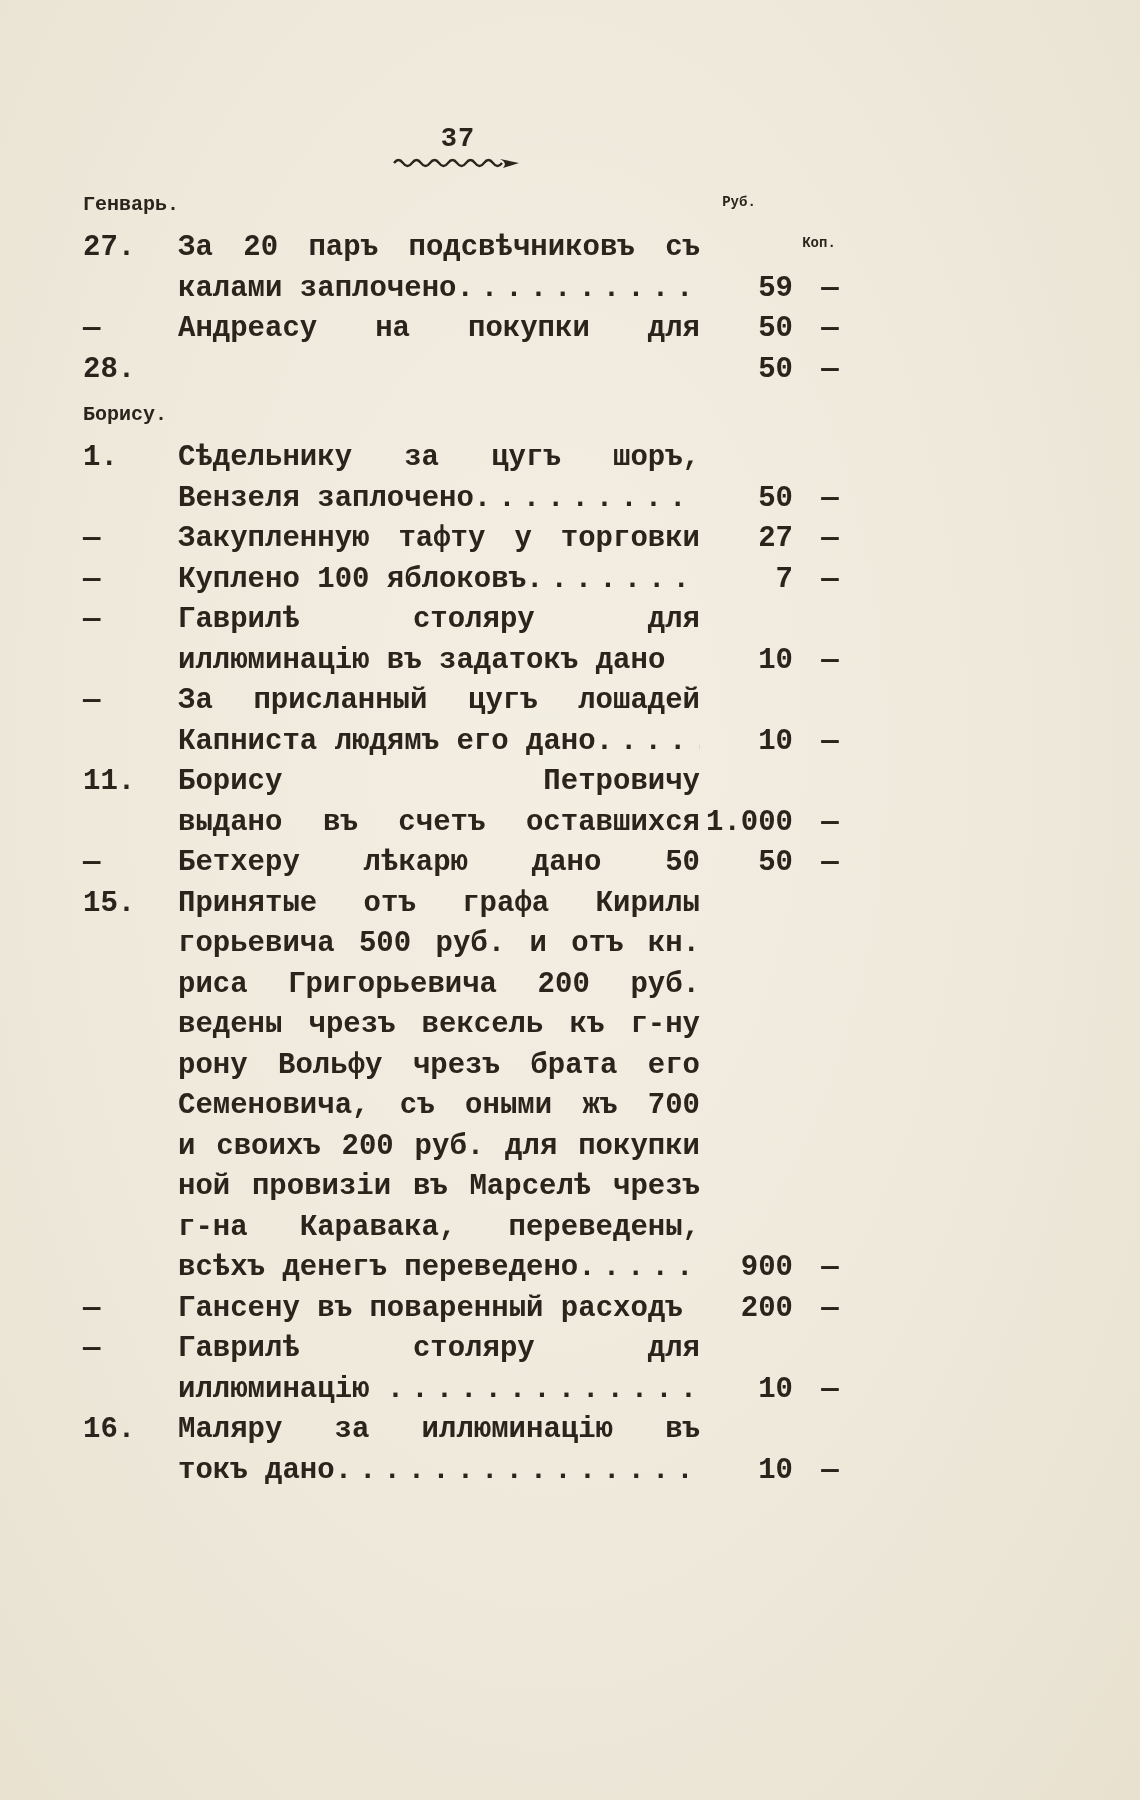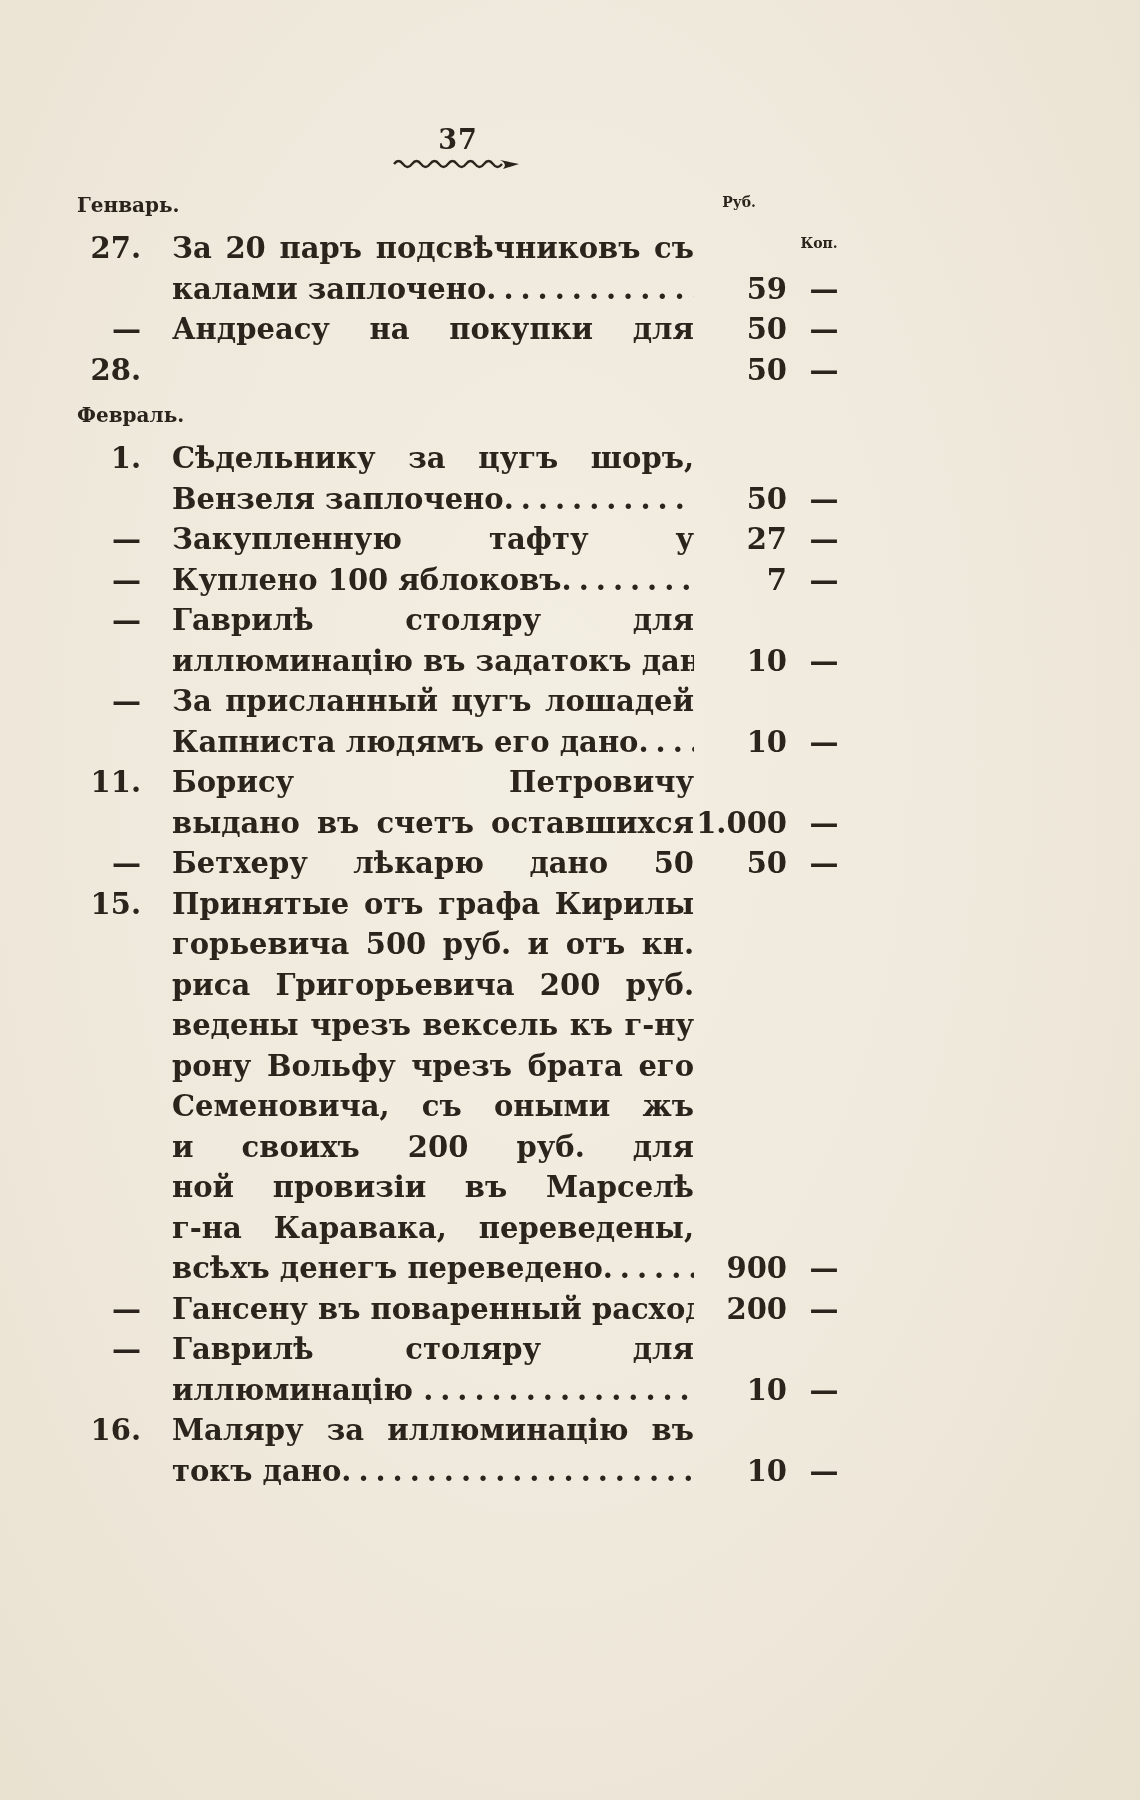--- a/index.html
+++ b/index.html
@@ -7,38 +7,39 @@
   body {
     background:#efe9dc;
     font-family:"DejaVu Serif","Liberation Serif",serif;
     font-weight:700;
     color:#2a241d;
     overflow:hidden;
   }
   .page {
     position:relative; width:1140px; height:1800px;
     background:radial-gradient(ellipse at 48% 42%, #f3eee2 0%, #efe9dc 55%, #e8e1d0 100%);
+    font-family:Liberation Mono, monospace;
   }
   .page-number {
     position:absolute; top:124px; left:0; width:916px;
     text-align:center; font-size:27px; letter-spacing:1px;
   }
   .flourish { position:absolute; top:155px; left:392px; }
   .col-header { position:absolute; top:194px; font-size:14px; text-align:center; }
   .col-header.rubh { left:708px; width:62px; }
   .col-header.koph { left:788px; width:62px;margin-top:41px; }
-  .ledger { position:absolute; top:190px; left:77px; width:772px; }
+  .ledger { position:absolute; top:190px; left:83px; width:772px; }
   .month-label { font-size:20px; height:38px; line-height:30px; }
   .month-label.gap { margin-top:10px; }
   .entry-line {
     position:relative; height:40.5px;
     font-size:29px; line-height:40.5px; white-space:nowrap;
   }
   .cell { position:absolute; top:0; display:block; }
-  .day   { left:0;   width:64px;  text-align:right; }
+  .day   { left:0;   width:64px;  text-align:left; }
   .text  { left:95px; width:522px; overflow:hidden; }
   .text.j { text-align:justify; text-align-last:justify; white-space:normal; height:40.5px; }
   .rub   { left:612px; width:98px; text-align:right; }
   .kop   { left:722px; width:50px; text-align:center; }
   .leaders { letter-spacing:7px; }
 </style>
 </head>
 <body>
 
 <div class="page">
@@ -71,21 +72,21 @@
         <span class="cell day">—</span>
         <span class="cell text j">Андреасу на покупки для дессерта</span>
         <span class="cell rub">50</span>
         <span class="cell kop">—</span>
       </div>
       <div class="entry-line">
         <span class="cell day">28.</span>
         <span class="cell rub">50</span>
         <span class="cell kop">—</span>
       </div>
-      <div class="month-label gap">Февраль.</div>
+      <div class="month-label gap">Борису.</div>
       <div class="entry-line">
         <span class="cell day">1.</span>
         <span class="cell text j">Сѣдельнику за цугъ шоръ, чрезъ</span>
       </div>
       <div class="entry-line">
         <span class="cell day"></span>
         <span class="cell text">Вензеля заплочено<span class="leaders">..............</span></span>
         <span class="cell rub">50</span>
         <span class="cell kop">—</span>
       </div>

